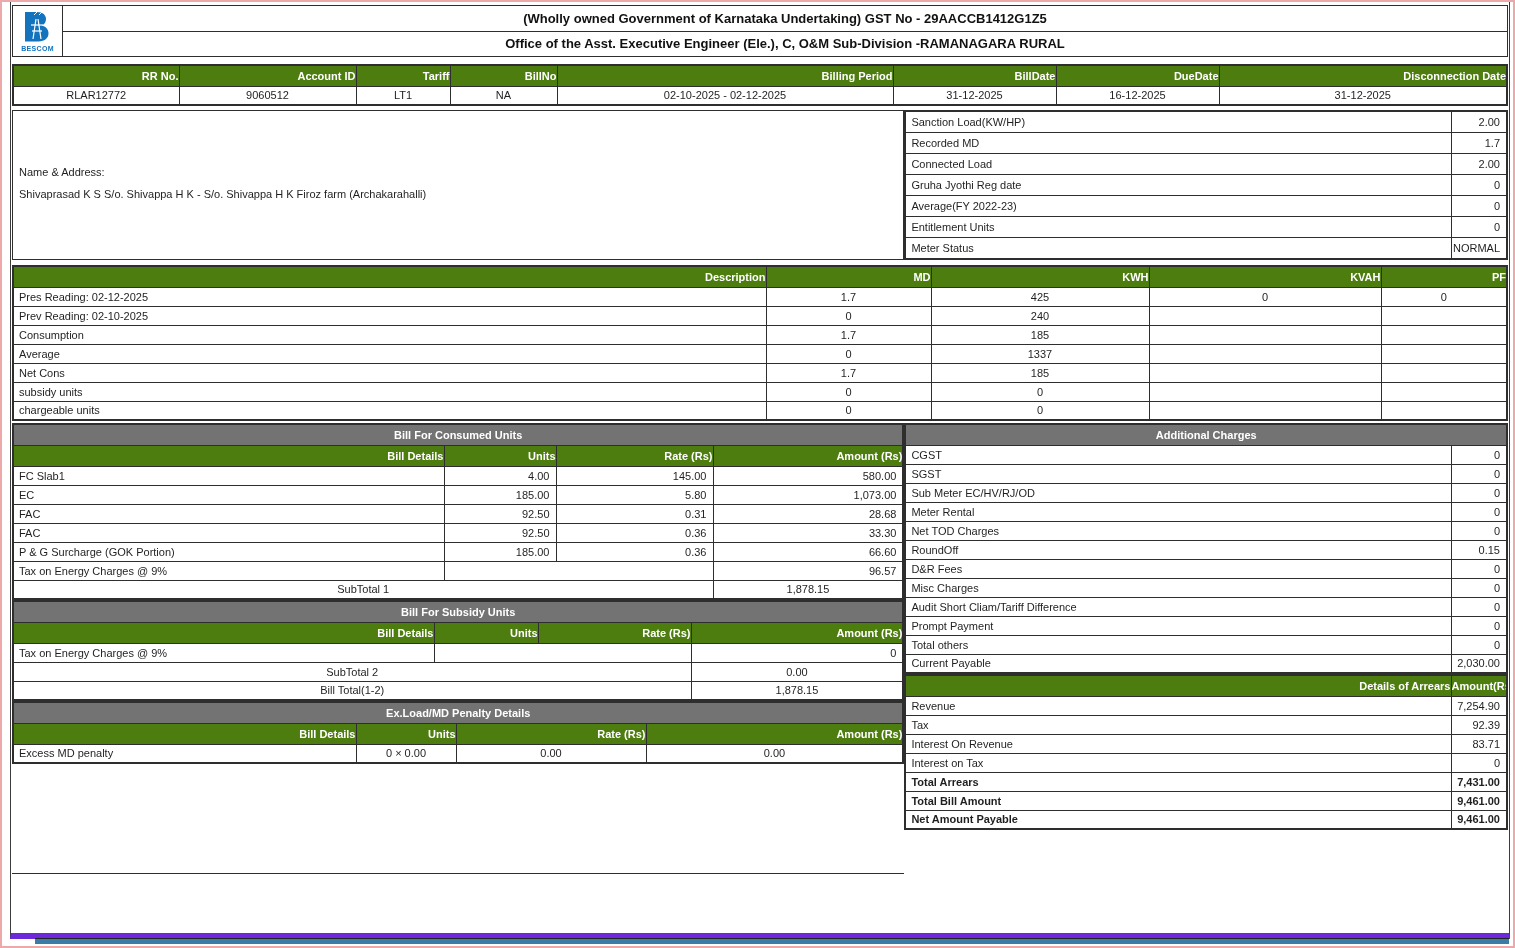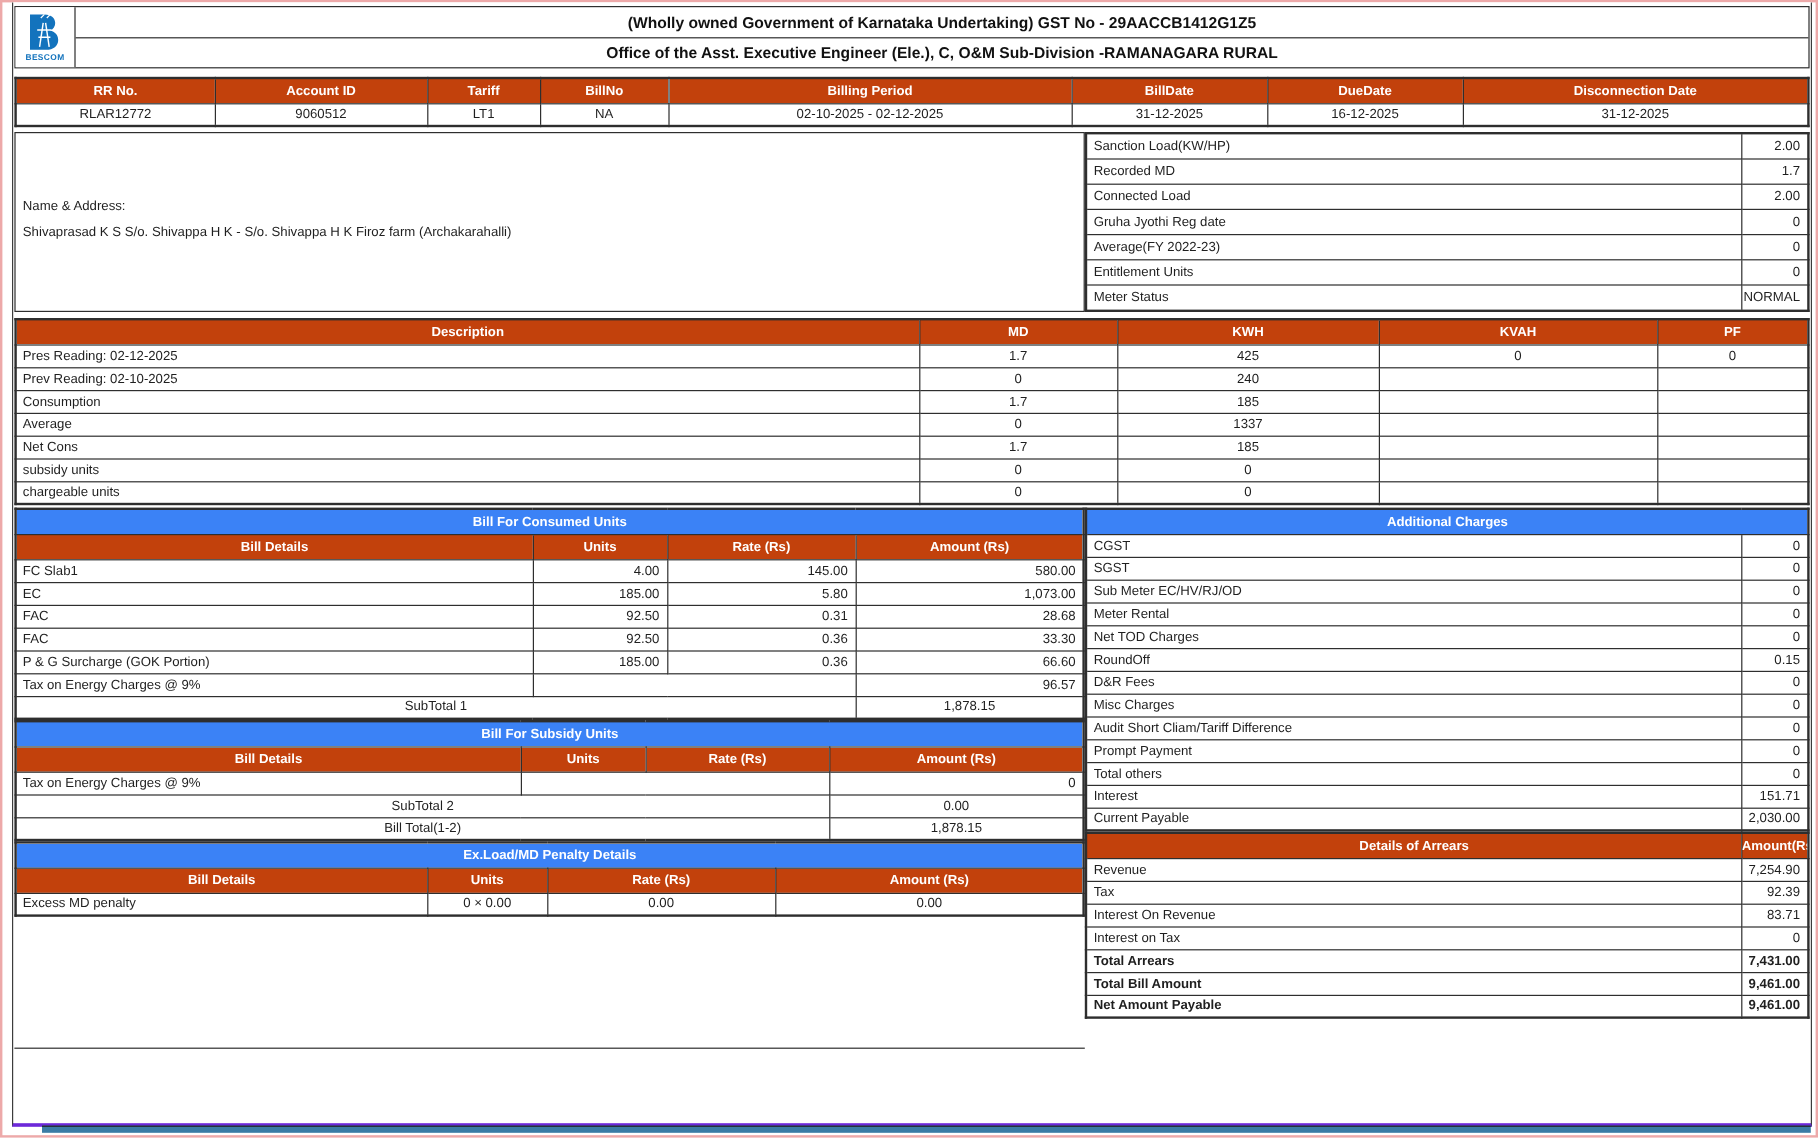--- a/index.html
+++ b/index.html
@@ -1,37 +1,37 @@
 <!DOCTYPE html>
 <html><head>
 <meta charset="utf-8">
 <style>
   *{box-sizing:border-box;margin:0;padding:0}
   html,body{background:#fff}
   body{width:1515px;height:948px;font-family:"Liberation Sans",sans-serif;font-size:11px;color:#1f1f1f;overflow:hidden}
   .page{position:relative;width:1515px;height:948px;border:2px solid #eda9a9;background:#fff}
   .content{position:absolute;left:8px;top:0;width:1500px;height:937px;
-           border-left:1px solid #3c3c3c;border-right:1px solid #3c3c3c;border-bottom:3px solid #6d28d9;
+           border-left:1px solid #3c3c3c;border-right:1px solid #3c3c3c;border-bottom:6px solid #6d28d9;
            padding:0 1px;background:#fff}
 
   
   .band{display:flex;margin-top:3px;height:52px;border:1px solid #2e2e2e}
   .logo-cell{width:50px;border-right:1px solid #2e2e2e;display:flex;flex-direction:column;align-items:center;justify-content:center;background:#fff}
   .logo-text{color:#1373bd;font-weight:bold;font-size:7px;letter-spacing:.3px;margin-top:1px}
   .band-lines{flex:1;display:flex;flex-direction:column}
   .band-line{flex:1;display:flex;align-items:center;justify-content:center;font-weight:bold;font-size:13px;color:#111}
   .band-line:first-child{border-bottom:1px solid #2e2e2e}
 
   
   table{border-collapse:collapse;width:100%;table-layout:fixed}
   .tbl{border:2px solid #2e2e2e}
   .tbl th,.tbl td{border:1px solid #2e2e2e;height:19px;overflow:hidden;white-space:nowrap;font-size:11px;vertical-align:middle}
   .tbl th{height:21px}
-  .hd{background:#c2410c;color:#fff;font-weight:bold;text-align:center}
-  .title-bar{background:#3b82f6;color:#fff;font-weight:bold;text-align:center;height:19px}
+  .hd{background:#4d7c0f;color:#fff;font-weight:bold;text-align:right}
+  .title-bar{background:#737373;color:#fff;font-weight:bold;text-align:center;height:19px}
   .pl{text-align:left;padding-left:5px}
   .pr{text-align:right;padding-right:6px}
   .cen{text-align:center}
   .bold{font-weight:normal}
 
   .mt7{margin-top:7px}.mt5{margin-top:5px}
 
   
   .cust-wrap{display:flex;margin-top:4px;height:150px}
   .cust-box{width:893px;border:1px solid #2e2e2e;border-right:1px solid #2e2e2e;padding:55px 0 16px 6px;background:#fff}
@@ -443,24 +443,20 @@
               <tr>
                 <td class="pl">Prompt Payment</td>
                 <td class="pr">0</td>
               </tr>
 
               <tr>
                 <td class="pl">Total others</td>
                 <td class="pr">0</td>
               </tr>
 
-              <tr>
-                <td class="pl">Interest</td>
-                <td class="pr">151.71</td>
-              </tr>
 
               <tr>
                 <td class="pl">Current Payable</td>
                 <td class="pr">2,030.00</td>
               </tr>
             </tbody>
         </table>
 
         <table class="tbl" id="arrears">
           <colgroup>

